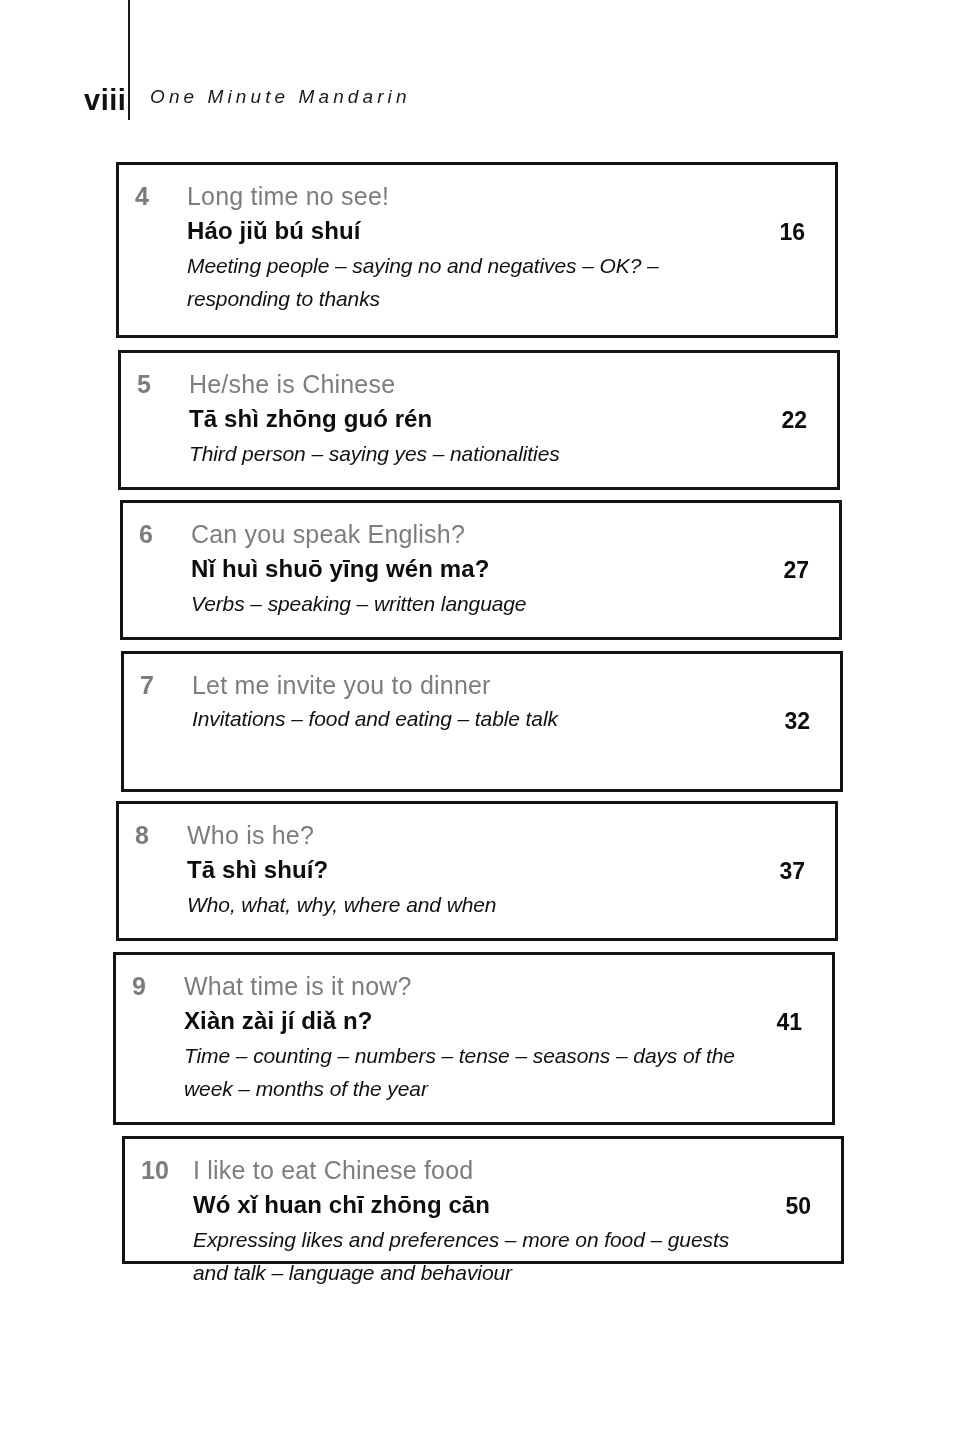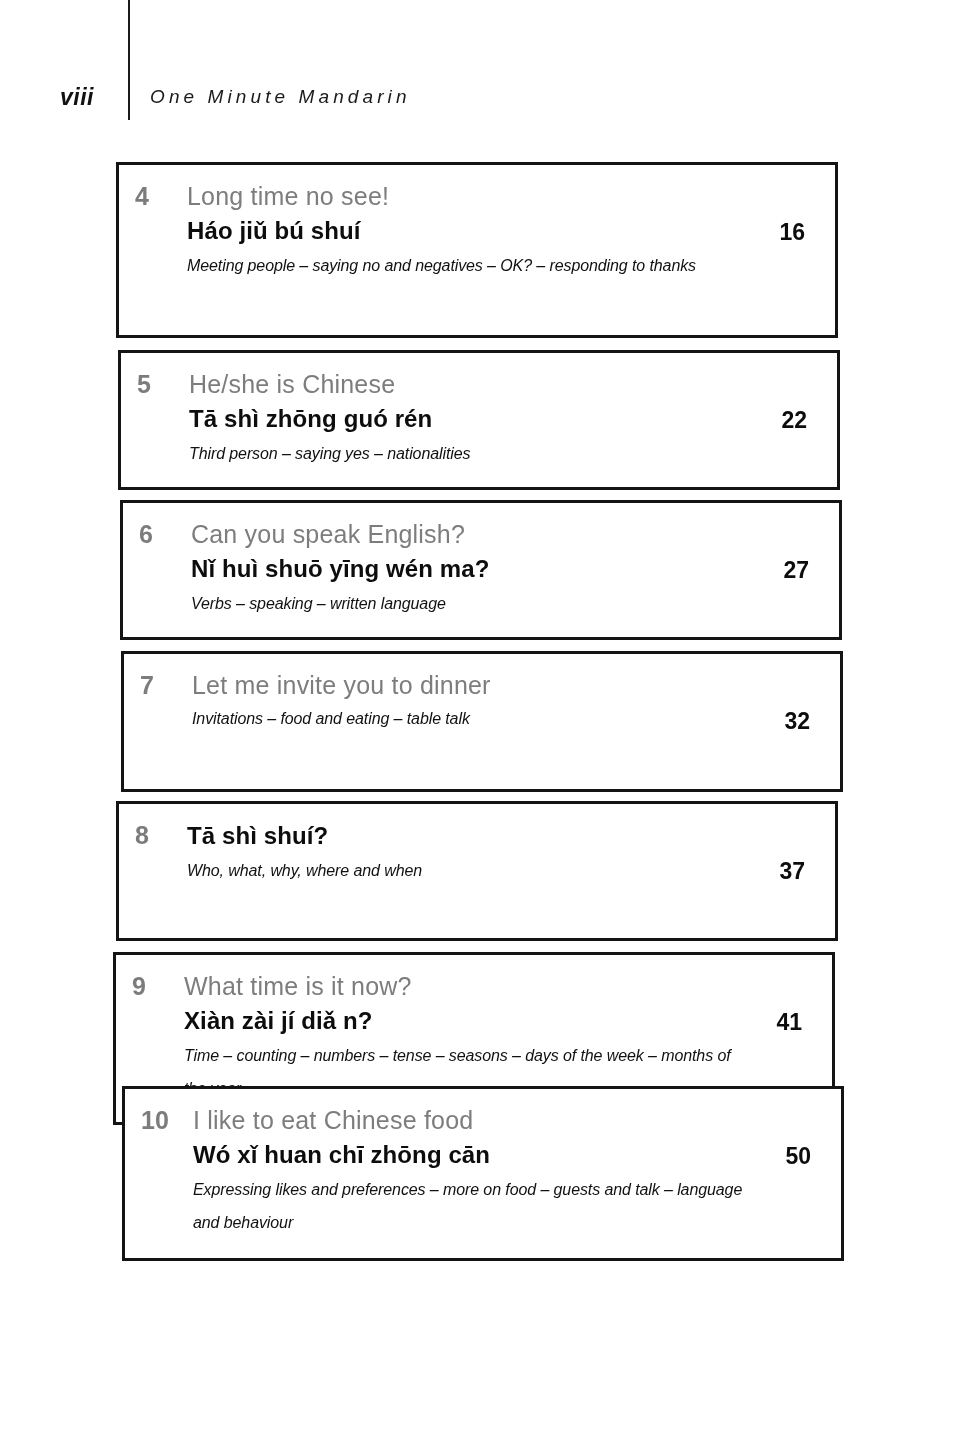--- a/index.html
+++ b/index.html
@@ -19,27 +19,26 @@
   
   .page-header {
     position: absolute;
     left: 0;
     top: 0;
     width: 960px;
     height: 130px;
   }
   .folio {
     position: absolute;
-    left: 60px;
+    left: 84px;
     top: 84px;
-    font-size: 23px;
+    font-size: 29px;
     font-weight: bold;
     color: #111111;
     letter-spacing: 0.5px;
-    font-style: italic;
   }
   .header-rule {
     position: absolute;
     left: 128px;
     top: 0px;
     width: 2px;
     height: 120px;
     background: #1a1a1a;
   }
   .header-title {
@@ -97,21 +96,21 @@
   }
   .entry-pinyin {
     font-size: 24px;
     font-weight: bold;
     color: #0d0d0d;
     line-height: 36px;
     letter-spacing: 0.1px;
     white-space: nowrap;
   }
   .entry-desc {
-    font-size: 16px;
+    font-size: 21px;
     font-style: italic;
     color: #111111;
     line-height: 33px;
     letter-spacing: -0.1px;
   }
   .entry-page {
     position: absolute;
     right: 30px;
     top: 50px;
     font-size: 23px;
@@ -170,38 +169,39 @@
           <div class="entry-title">Let me invite you to dinner</div>
           <div class="entry-desc">Invitations – food and eating – table talk</div>
         </div>
         <div class="entry-page">32</div>
       </div>
     </div>
     <div class="toc-entry" style="top: 801px; left: 116px; height: 140px;">
       <div class="entry-inner">
         <div class="entry-num">8</div>
         <div class="entry-body">
+          <div class="entry-title">Who is he?</div>
           <div class="entry-pinyin">Tā shì shuí?</div>
           <div class="entry-desc">Who, what, why, where and when</div>
         </div>
         <div class="entry-page">37</div>
       </div>
     </div>
     <div class="toc-entry" style="top: 952px; left: 113px; height: 173px;">
       <div class="entry-inner">
         <div class="entry-num">9</div>
         <div class="entry-body">
           <div class="entry-title">What time is it now?</div>
           <div class="entry-pinyin">Xiàn zài jí diǎ n?</div>
           <div class="entry-desc">Time – counting – numbers – tense – seasons – days of the week – months of the year</div>
         </div>
         <div class="entry-page">41</div>
       </div>
     </div>
-    <div class="toc-entry" style="top: 1086px; left: 122px; height: 175px;">
+    <div class="toc-entry" style="top: 1136px; left: 122px; height: 128px;">
       <div class="entry-inner">
         <div class="entry-num">10</div>
         <div class="entry-body">
           <div class="entry-title">I like to eat Chinese food</div>
           <div class="entry-pinyin">Wó xǐ huan chī zhōng cān</div>
           <div class="entry-desc">Expressing likes and preferences – more on food – guests and talk – language and behaviour</div>
         </div>
         <div class="entry-page">50</div>
       </div>
     </div>

